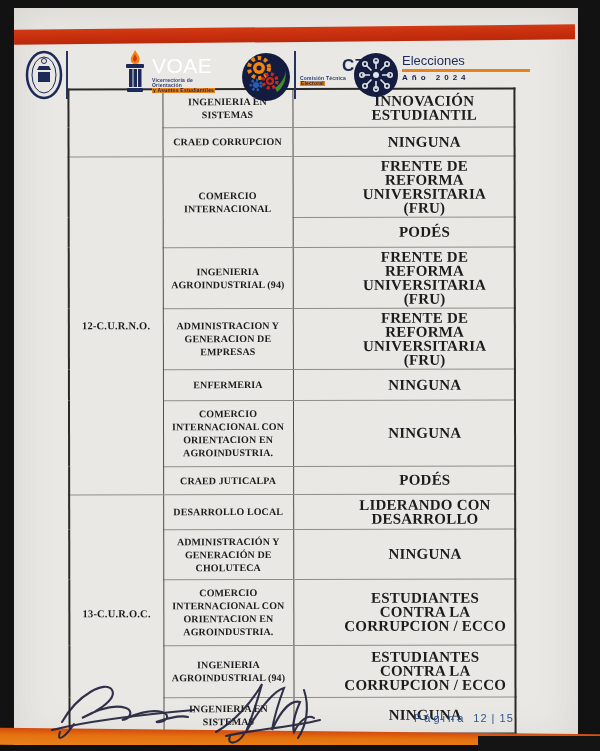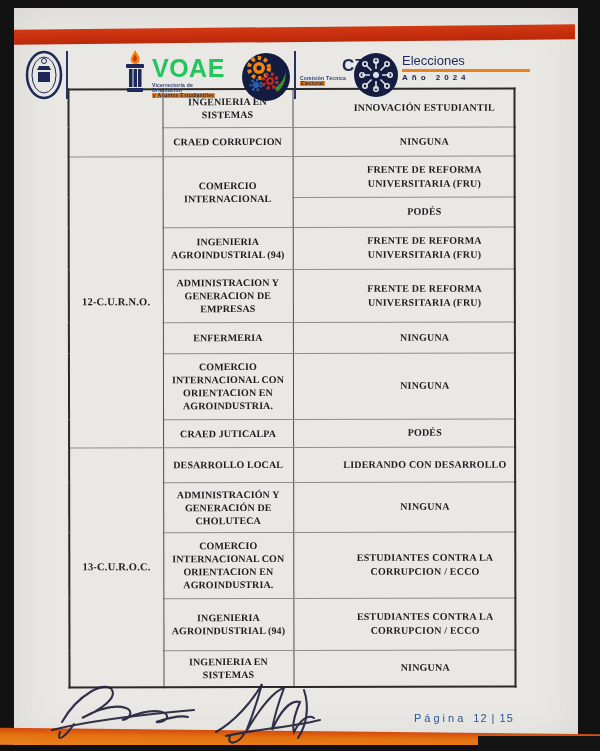--- a/index.html
+++ b/index.html
@@ -22,21 +22,21 @@
 
   .unah-seal { position:absolute; left:2px; top:2px; }
   .unah-txt  { position:absolute; left:48px; top:10px; }
   .unah-name { font-size:18px; font-weight:bold; letter-spacing:.5px; color:#1d2a58; }
   .logo-sub  { font-size:5px; line-height:5px; color:#2a3a6e; width:70px;
                font-weight:bold; letter-spacing:.2px; }
   .sub-hl    { background:#e8821c; color:#17214d; display:inline-block; padding:0 1px; }
 
   .voae-torch { position:absolute; left:100px; top:0px; }
   .voae-txt   { position:absolute; left:130px; top:6px; }
-  .voae-name  { font-size:25px; font-weight:bold; letter-spacing:.5px; color:#22c55e; }
+  .voae-name  { font-size:21px; font-weight:normal; letter-spacing:.5px; color:#ffffff; }
 
   .cte-logo { position:absolute; left:219px; top:4px; }
   .cte-txt  { position:absolute; left:278px; top:8px; }
   .cte-name { font-size:17px; font-weight:bold; letter-spacing:1px; color:#1d2a58;margin-left:42px; }
 
   .elec-logo { position:absolute; left:331px; top:4px; }
   .elec-txt  { position:absolute; left:380px; top:6px; width:128px; }
   .elec-l1   { font-size:13px; line-height:13px; color:#1d2a58; }
   .elec-l2   { font-size:14px; line-height:15px; font-weight:bold; color:#1d2a58; }
   .elec-year { margin-top:2px; border-top:3px solid #e8821c; padding-top:1px;
@@ -51,21 +51,21 @@
   table.results { border:2px solid #2a2a28; }
   .results td { border-left:1px solid #4e4e4c; border-right:1px solid #4e4e4c;
                 border-top:1px solid #8f8f8a; border-bottom:1px solid #8f8f8a;
                 text-align:center; vertical-align:middle; color:#1c1c1e;
                 font-weight:bold; padding:2px 6px; }
   .col-label  { width:94px; }
   .col-career { width:130px; }
   .col-group  { width:222px; }
   td.label  { font-size:10.5px; letter-spacing:.2px; }
   td.career { font-size:10px;   line-height:13px; letter-spacing:.1px; }
-  td.group  { font-size:10px; line-height:14px; letter-spacing:.2px;padding-left:48px; }
+  td.group  { font-size:15px; line-height:14px; letter-spacing:.2px;padding-left:48px; }
 
   
   .sigs { position:absolute; left:48px; top:678px; z-index:6; }
 
   
   .pagenum { position:absolute; left:414px; top:712px; z-index:6;
              color:#2e5693; font-size:11px; white-space:nowrap; }
   .pagenum .lbl { letter-spacing:3px; font-weight:normal; }
   .pagenum .num { font-weight:normal; letter-spacing:1px; margin-left:4px; }
 

